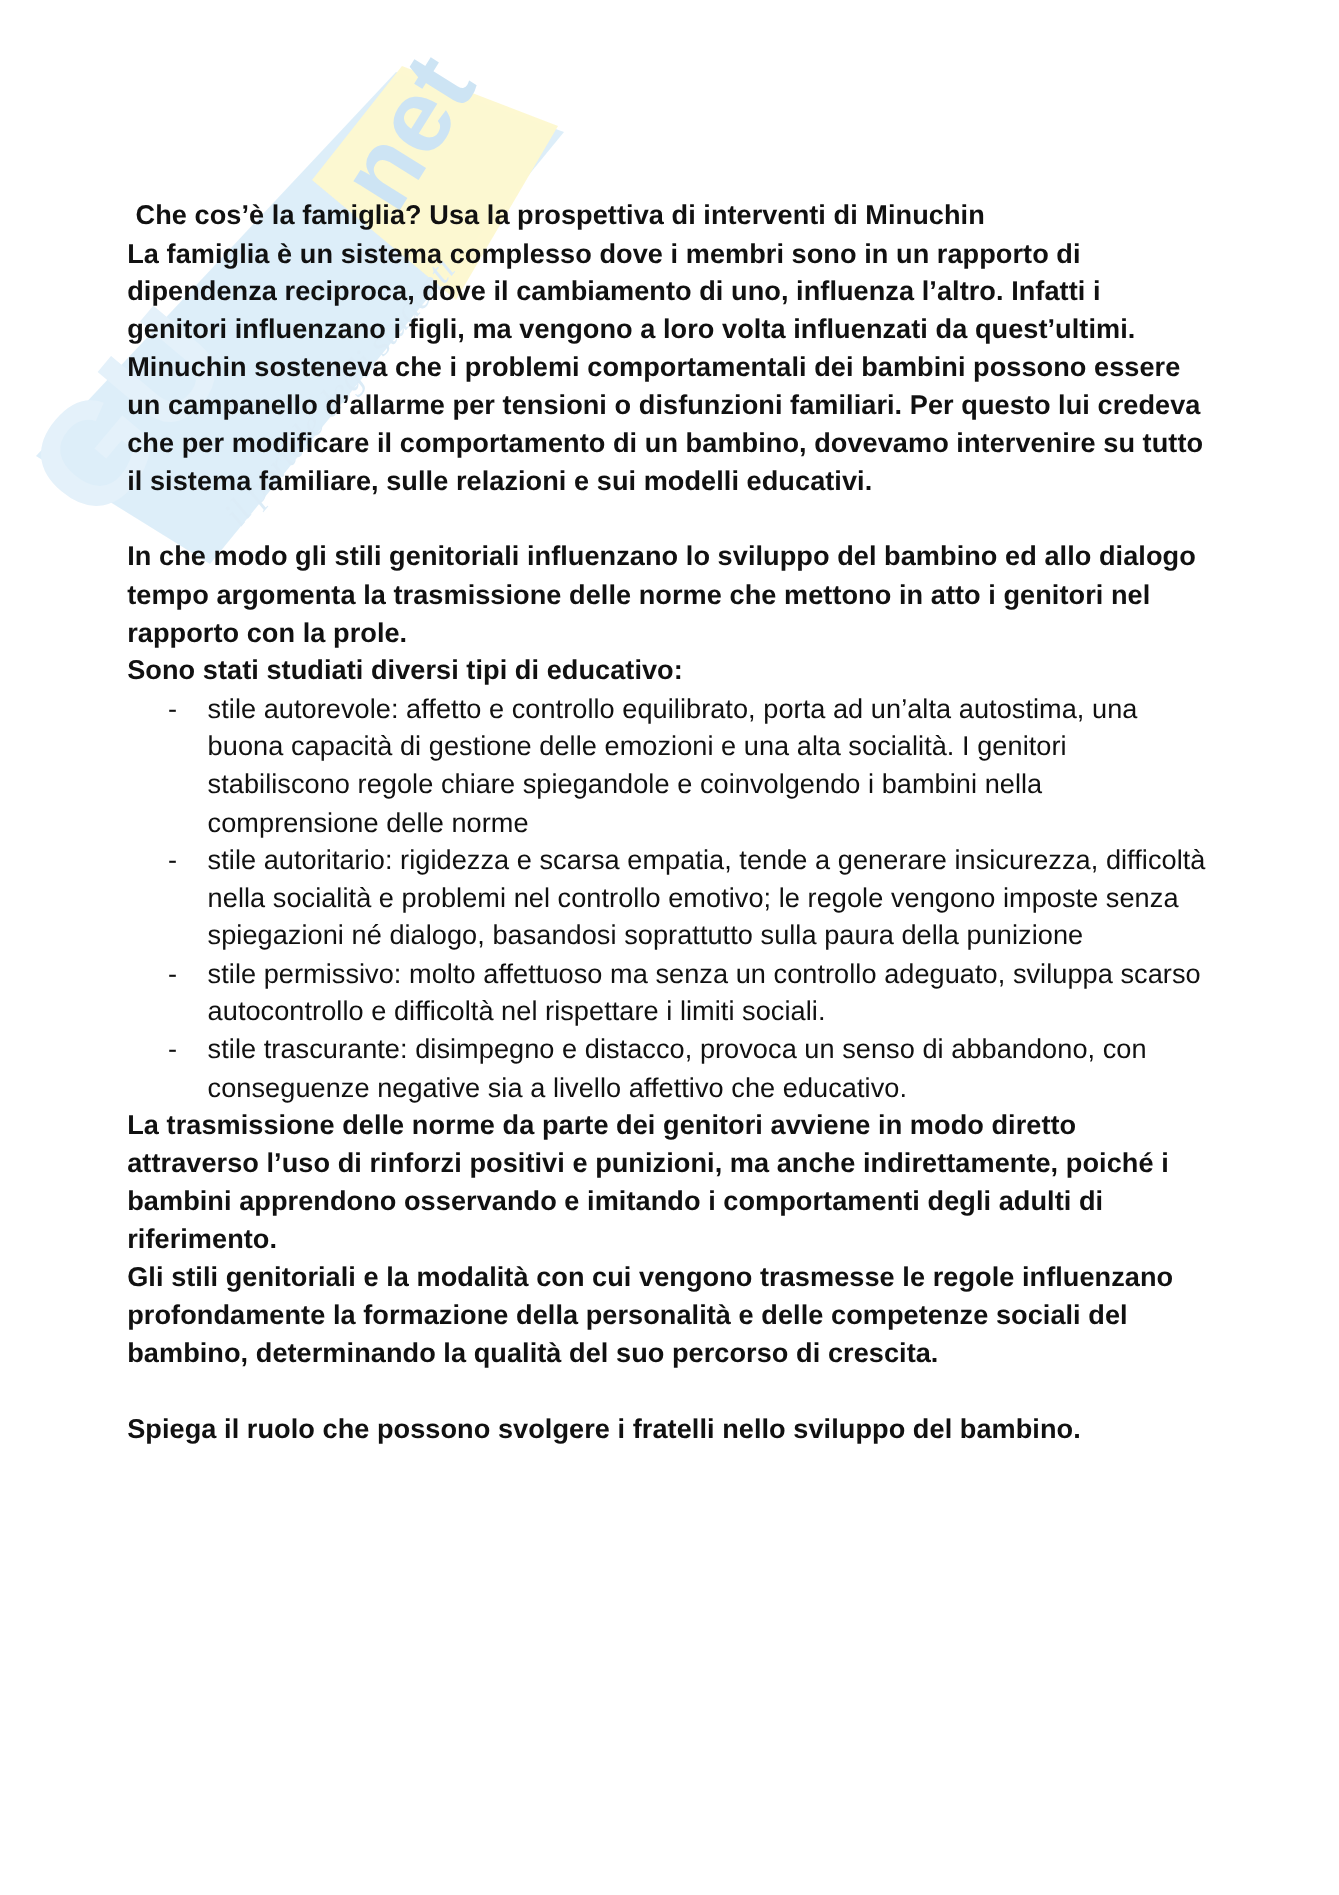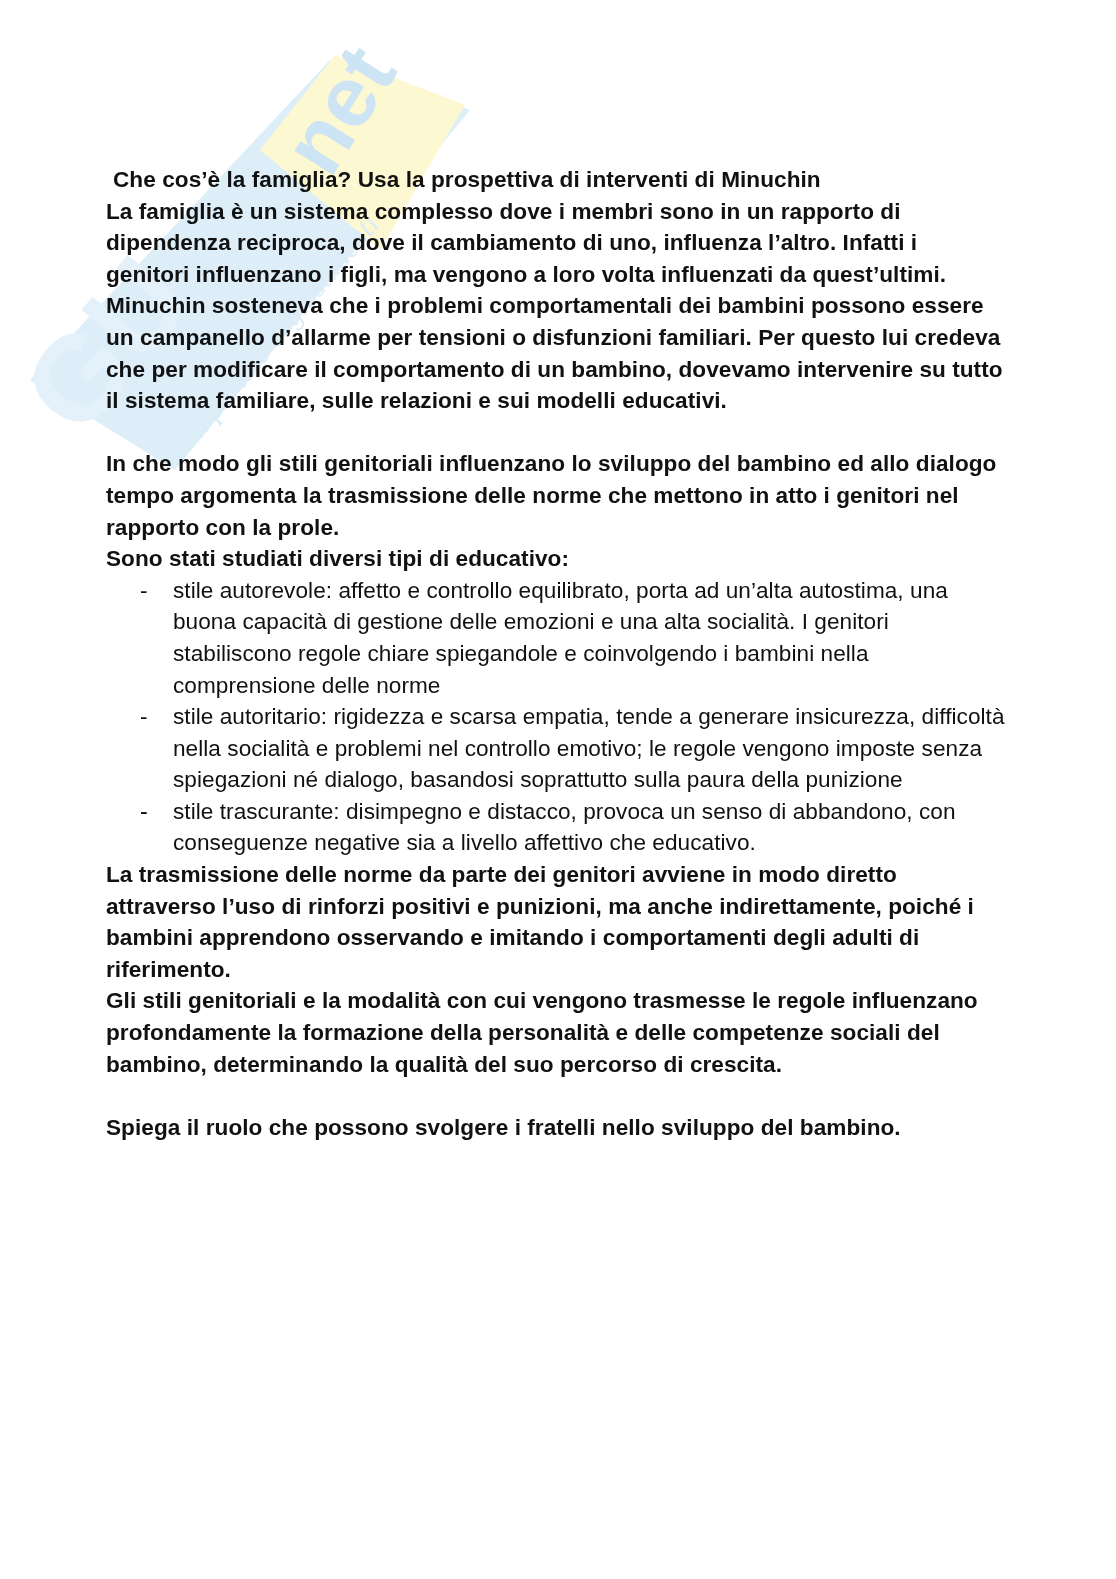--- a/index.html
+++ b/index.html
@@ -95,20 +95,21 @@
       <li>
         <span class="dash">-</span>
         <span>stile autorevole: affetto e controllo equilibrato, porta ad un’alta autostima, una buona capacità di gestione delle emozioni e una alta socialità. I genitori stabiliscono regole chiare spiegandole e coinvolgendo i bambini nella comprensione delle norme</span>
       </li>
       <li>
         <span class="dash">-</span>
         <span>stile autoritario: rigidezza e scarsa empatia, tende a generare insicurezza, difficoltà nella socialità e problemi nel controllo emotivo; le regole vengono imposte senza spiegazioni né dialogo, basandosi soprattutto sulla paura della punizione</span>
       </li>
       <li>
         <span class="dash">-</span>
+        <span>stile permissivo: molto affettuoso ma senza un controllo adeguato, sviluppa scarso autocontrollo e difficoltà nel rispettare i limiti sociali.</span>
       </li>
       <li>
         <span class="dash">-</span>
         <span>stile trascurante: disimpegno e distacco, provoca un senso di abbandono, con conseguenze negative sia a livello affettivo che educativo.</span>
       </li>
     </ul>
 
     <p class="para">La trasmissione delle norme da parte dei genitori avviene in modo diretto attraverso l’uso di rinforzi positivi e punizioni, ma anche indirettamente, poiché i bambini apprendono osservando e imitando i comportamenti degli adulti di riferimento.</p>
     <p class="para">Gli stili genitoriali e la modalità con cui vengono trasmesse le regole influenzano profondamente la formazione della personalità e delle competenze sociali del bambino, determinando la qualità del suo percorso di crescita.</p>
   </section>

